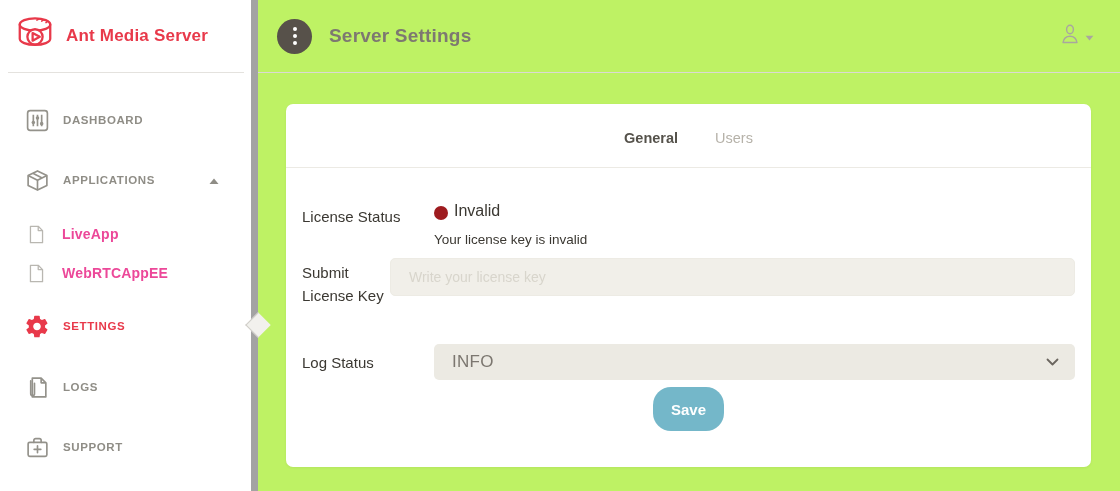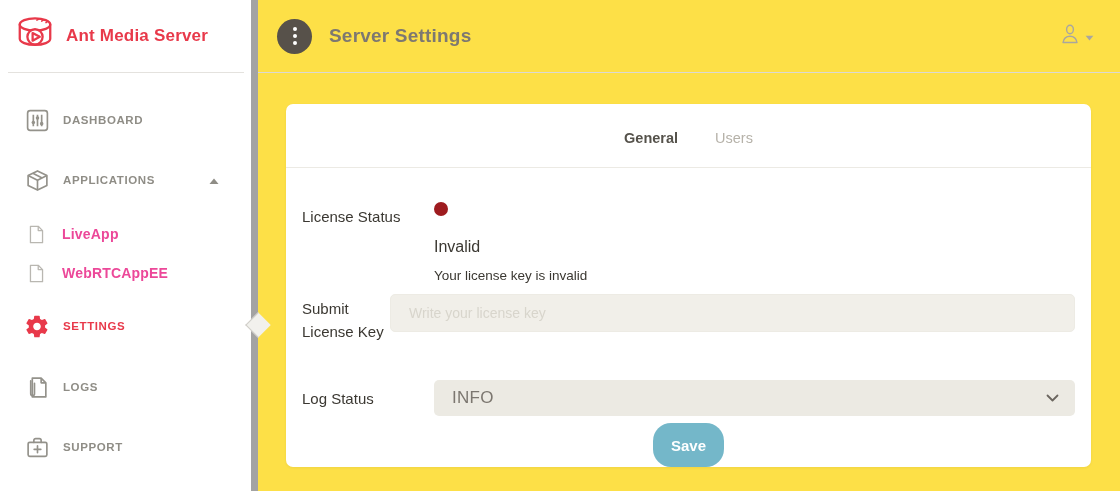--- a/index.html
+++ b/index.html
@@ -26,21 +26,21 @@
 
   .m1{margin-top:27px}.m2{margin-top:20px}.m3{margin-top:19px}.m4{margin-top:9px}
   .m5{margin-top:18px}.m6{margin-top:21px}.m7{margin-top:20px}
 
   
   .notch { position:absolute; left:249px; top:316px; width:18px; height:18px;
     background:#f2f1ed; border-left:1px solid #d0cec9; border-bottom:1px solid #d0cec9;
     transform:rotate(45deg); z-index:2; }
 
   
-  .main { flex:1; display:flex; flex-direction:column; background:#fde047; }
+  .main { flex:1; display:flex; flex-direction:column; background:#bef264; }
   .topbar { height:73px; display:flex; align-items:center;
     border-bottom:1px solid #dbd9d4; padding:0 26px 0 19px; }
   .kebab-btn { width:35px; height:35px; border-radius:50%; background:#57514a; border:none;
     display:flex; flex-direction:column; align-items:center; justify-content:center; gap:3px; cursor:pointer; }
   .kebab-btn i { width:4px; height:4px; border-radius:50%; background:#ffffff; }
   .page-title { margin-left:17px; font-size:19px; font-weight:600; color:#7d7871; letter-spacing:0.2px; }
   .user-menu { margin-left:auto; display:flex; align-items:center; gap:4px; color:#a9a69f; cursor:pointer; }
 
   
   .content { flex:1; padding:31px 29px 24px 28px; }
@@ -51,21 +51,21 @@
   .tab.active { color:#55524b; font-weight:700; }
   .card-divider { border-top:1px solid #eceae4; margin-top:21px; }
 
   .form { padding:34px 16px 0 16px; }
   .form-row { display:flex; align-items:flex-start; }
   .form-label { flex:0 0 132px; font-size:15px; font-weight:500; color:#3b3832; line-height:23px; padding-top:3px; }
   .form-label.narrow { max-width:88px; }
   .form-control { flex:1; }
 
   .row-license { margin-bottom:11px; }
-  .status-line { display:flex; align-items:flex-start; gap:22px;flex-direction:column; }
+  .status-line { display:flex; align-items:flex-end; gap:6px; }
   .status-dot { width:14px; height:14px; border-radius:50%; background:#9e1b1f; }
   .status-value { font-size:16px; color:#3b3832; }
   .status-desc { margin-top:12px; font-size:13.5px; color:#3b3832; }
 
   .row-key { margin-bottom:37px; }
   .license-input { width:100%; height:38px; background:#f1efe9; border:1px solid #edebe4;
     border-radius:5px; padding:0 18px; font-size:14px; color:#55524b;
     font-family:"Liberation Sans", sans-serif; outline:none; }
   .license-input::placeholder { color:#d8d5cc; }
 

